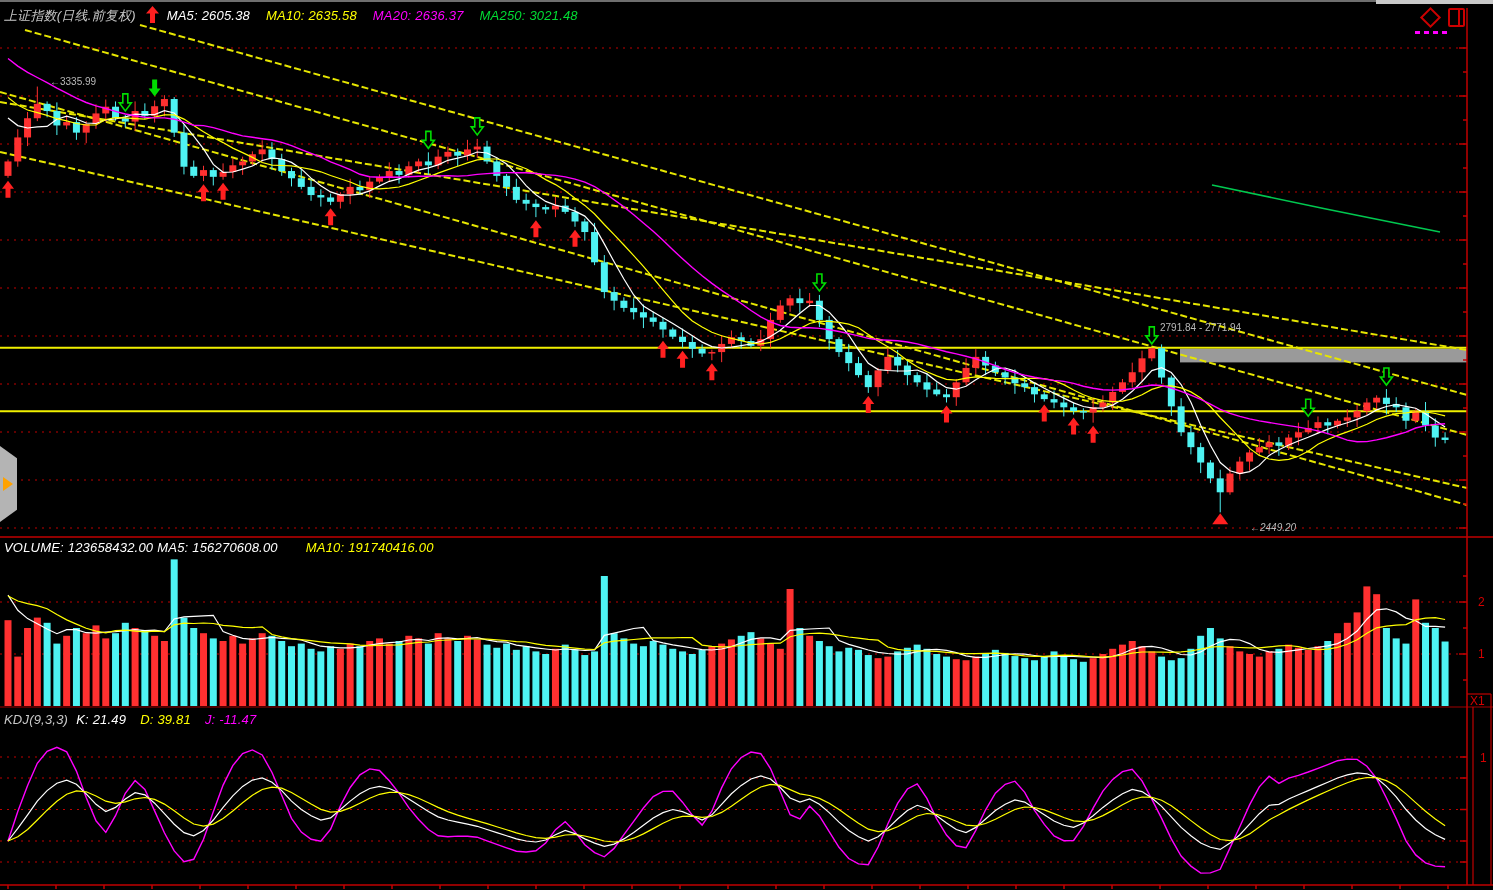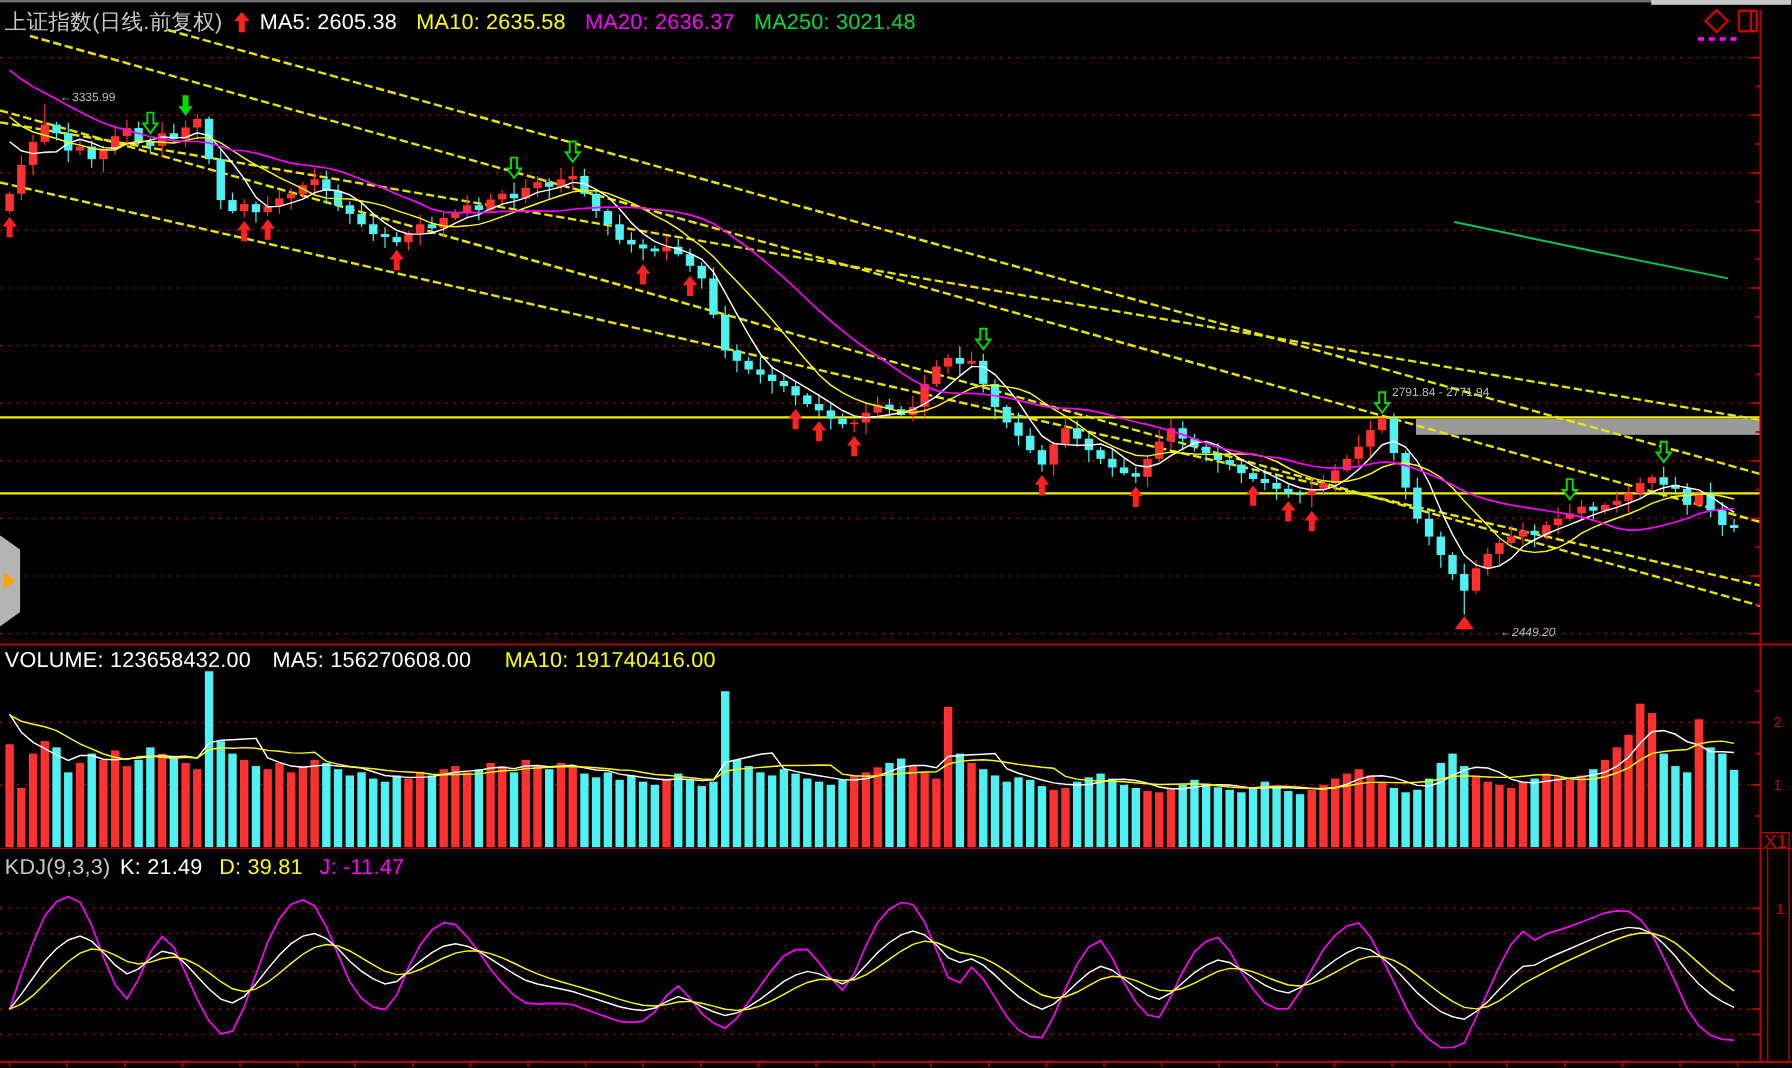--- a/index.html
+++ b/index.html
@@ -1,33 +1,33 @@
 <!DOCTYPE html>
 <html><head>
 <meta charset="utf-8">
 <style>
   html,body{margin:0;padding:0;background:#000;}
   #screen{position:relative;width:1493px;height:890px;background:#000;overflow:hidden;
           font-family:"Liberation Sans","DejaVu Sans",sans-serif;}
   #chart{position:absolute;left:0;top:0;}
   .topstrip{position:absolute;left:0;top:0;width:1493px;height:2px;background:#6e6e6e;}
   .topstrip-bright{position:absolute;left:1376px;top:0;width:117px;height:4px;background:#c9c9c9;}
-  .hdr{position:absolute;white-space:nowrap;font-size:18px;letter-spacing:0.2px;}
+  .hdr{position:absolute;white-space:nowrap;font-size:13px;letter-spacing:0.2px;font-style:italic;}
   .main-hdr{left:4px;top:6px;}
   .vol-hdr{left:4px;top:540px;}
   .kdj-hdr{left:4px;top:712px;}
   .t-title{color:#c8c8c8;margin-right:8px;}
   .t-white{color:#ffffff;margin-right:16px;}
   .t-yellow{color:#ffff00;margin-right:16px;}
   .t-magenta{color:#ff00ff;margin-right:16px;}
   .t-green{color:#00dd33;margin-right:8px;}
   .up-arrow{display:inline-block;vertical-align:-3px;margin:0 8px 0 2px;}
   .anno{position:absolute;color:#b9b9b9;font-size:10px;white-space:nowrap;}
   .axis-num{position:absolute;color:#d40000;font-size:12px;}
-  .x1-label{position:absolute;left:1470px;top:694px;color:#d40000;font-size:16px;}
+  .x1-label{position:absolute;left:1470px;top:694px;color:#d40000;font-size:12px;}
   .tr-icons{position:absolute;right:28px;top:8px;display:flex;align-items:center;gap:10px;}
   .diamond{width:11px;height:11px;border:2px solid #cc0000;transform:rotate(45deg);background:transparent;}
   .win-icon{width:13px;height:15px;border:2px solid #cc0000;position:relative;border-radius:2px;}
   .win-icon .split{position:absolute;right:3px;top:0;bottom:0;width:0;border-left:2px solid #cc0000;}
   .mag-dashes{position:absolute;left:1415px;top:31px;display:flex;gap:4px;}
   .mag-dashes i{display:block;width:5px;height:3px;background:#ff00ff;}
   .left-tab{position:absolute;left:0;top:446px;width:17px;height:76px;background:#b4b4b4;
             clip-path:polygon(0 0,100% 16%,100% 84%,0 100%);cursor:pointer;}
   .left-tab .tri{position:absolute;left:3px;top:50%;margin-top:-7px;width:0;height:0;
             border-left:10px solid #ffa200;border-top:7px solid transparent;border-bottom:7px solid transparent;}
@@ -668,21 +668,21 @@
       </div>
   </div>
   <div class="mag-dashes">
       <i></i>
       <i></i>
       <i></i>
       <i></i>
     </div>
 
   <div class="hdr vol-hdr">
-    <span class="t-white" style="margin-right:18px">VOLUME: 123658432.00</span><span class="t-white" style="margin-right:28px">MA5: 156270608.00</span><span class="t-yellow">MA10: 191740416.00</span>
+    <span class="t-white" style="margin-right:4px">VOLUME: 123658432.00</span><span class="t-white" style="margin-right:28px">MA5: 156270608.00</span><span class="t-yellow">MA10: 191740416.00</span>
   </div>
 
   <div class="hdr kdj-hdr">
     <span class="t-title">KDJ(9,3,3)</span><span class="t-white" style="margin-right:14px">K: 21.49</span><span class="t-yellow" style="margin-right:14px">D: 39.81</span><span class="t-magenta">J: -11.47</span>
   </div>
 
   <div class="anno" style="left:50px;top:76px;">←3335.99</div>
   <div class="anno" style="left:1160px;top:322px;">2791.84 - 2771.94</div>
   <div class="anno" style="left:1250px;top:522px;font-style:italic;">←2449.20</div>
 

